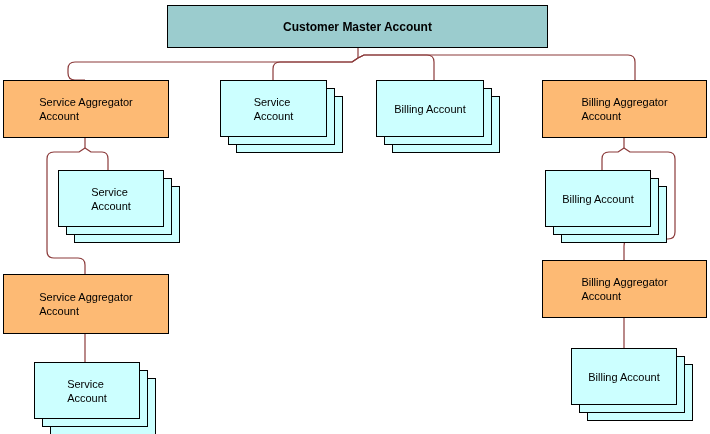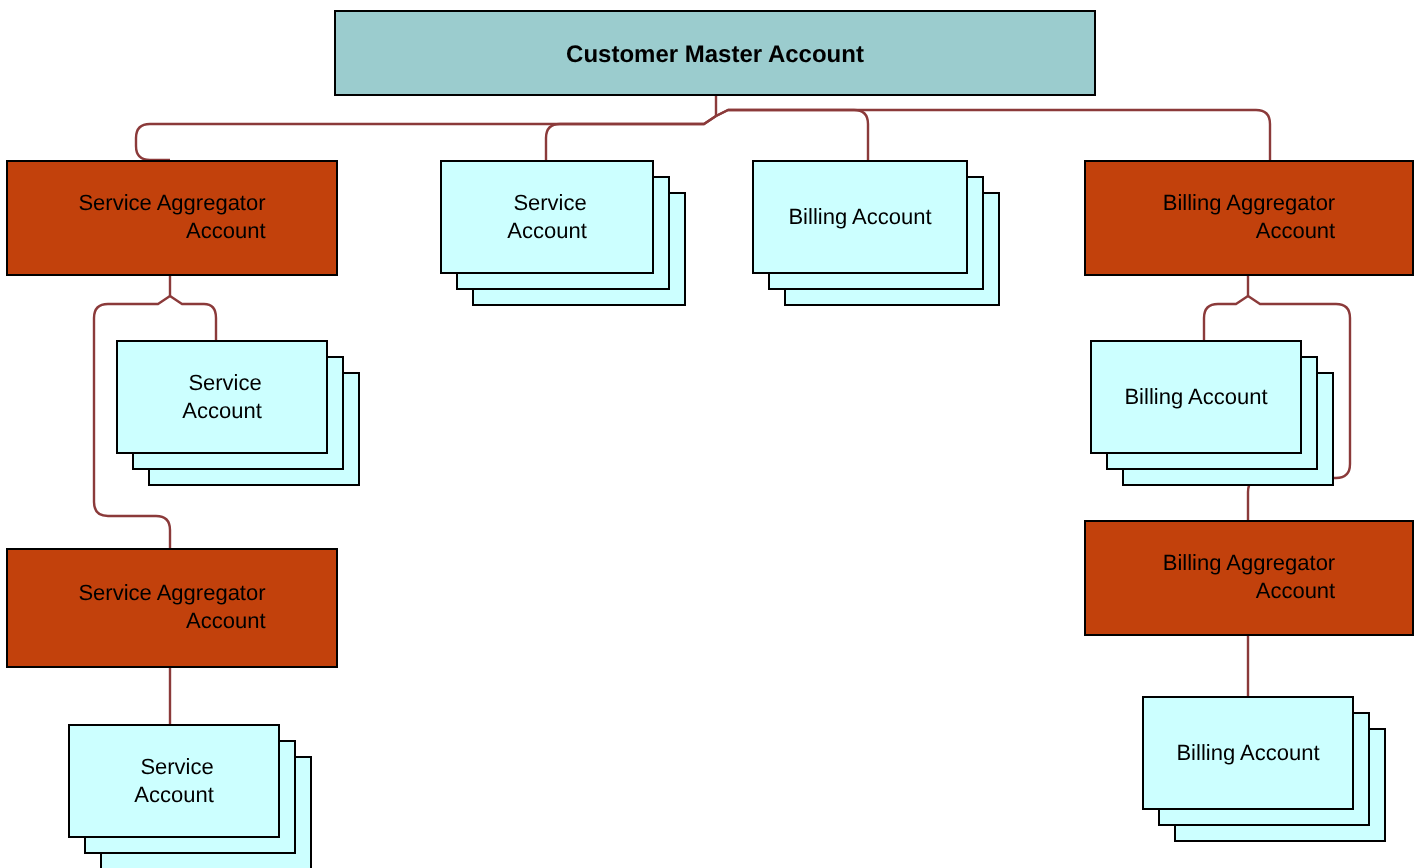--- a/index.html
+++ b/index.html
@@ -26,28 +26,28 @@
     height: 434px;
     pointer-events: none;
   }
   .node {
     position: absolute;
     box-sizing: border-box;
     border: 1px solid #000000;
     display: flex;
     align-items: center;
     justify-content: center;
-    text-align: right;
+    text-align: left;
     font-size: 11px;
     line-height: 14px;
     color: #000000;
     z-index: 3;
   }
   .node.aggregator {
-    background: #c2410c;
+    background: #fdba74;
   }
   .node.leaf {
     background: #CCFFFF;
   }
   .node.root {
     background: #9BCCCE;
     font-weight: bold;
     font-size: 12px;
   }
   .node-label {

